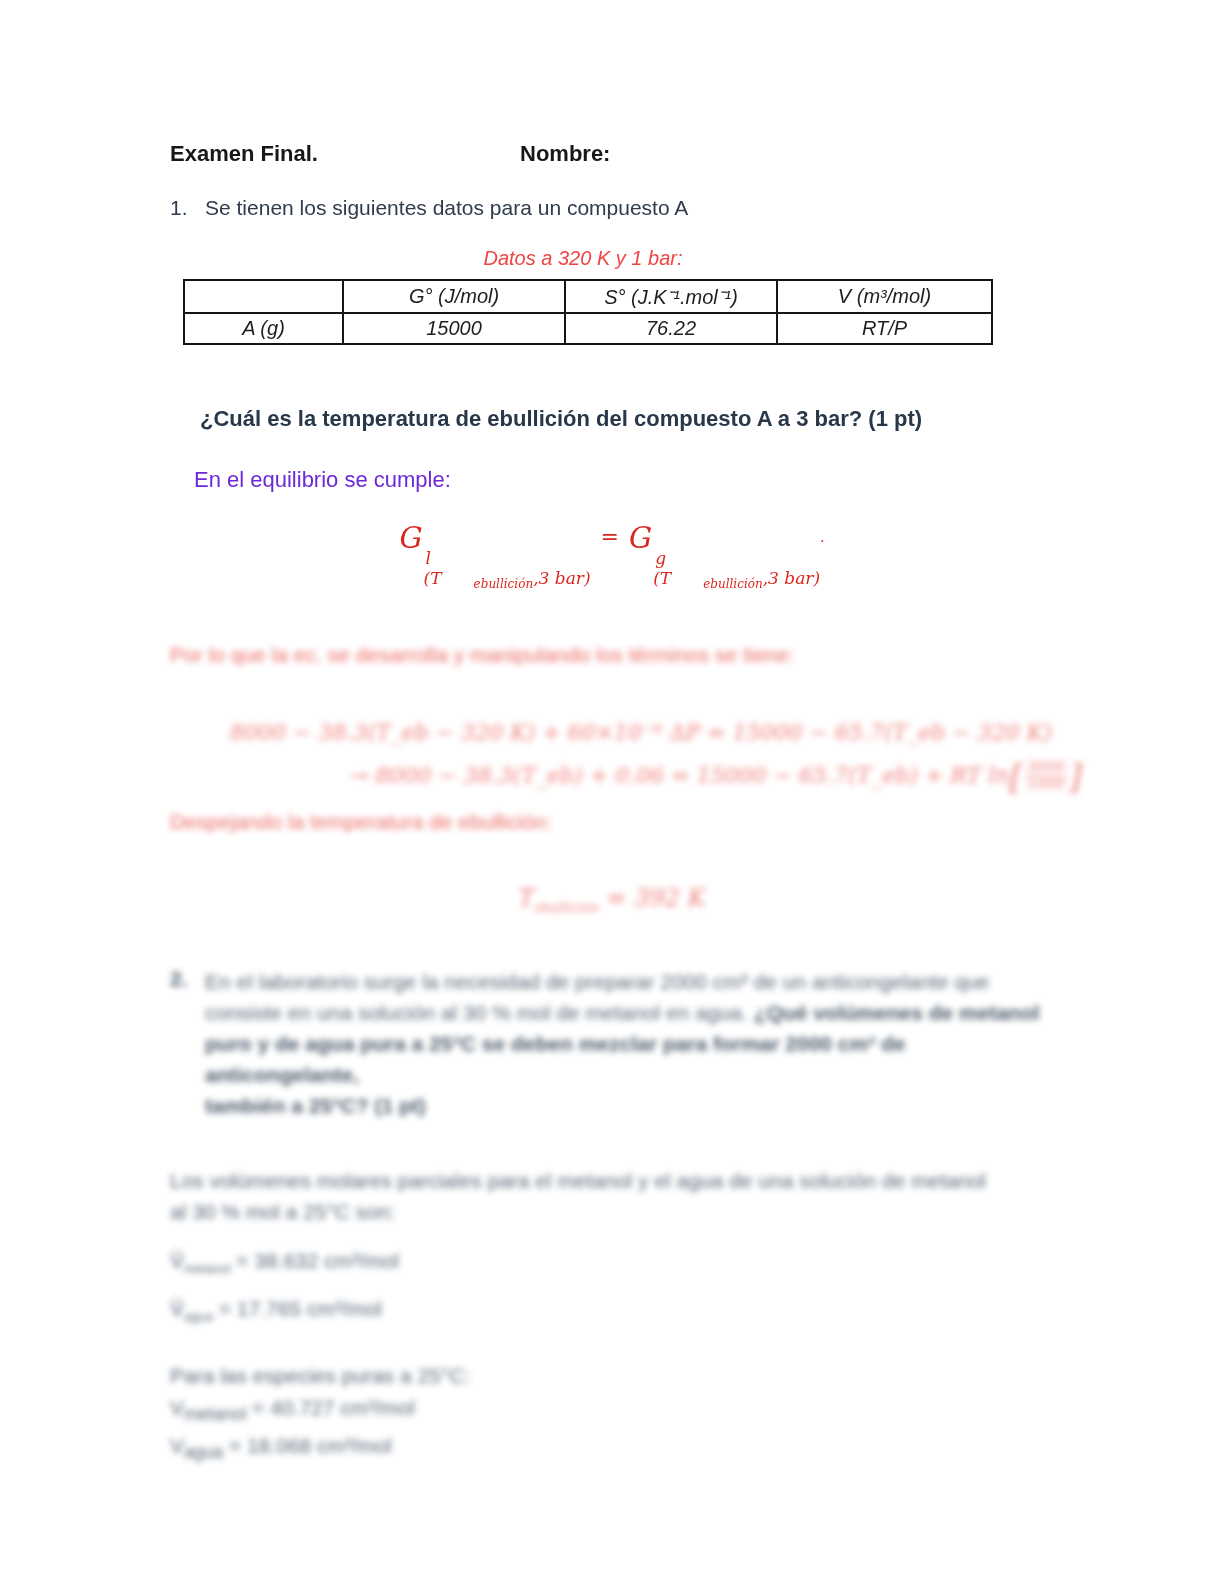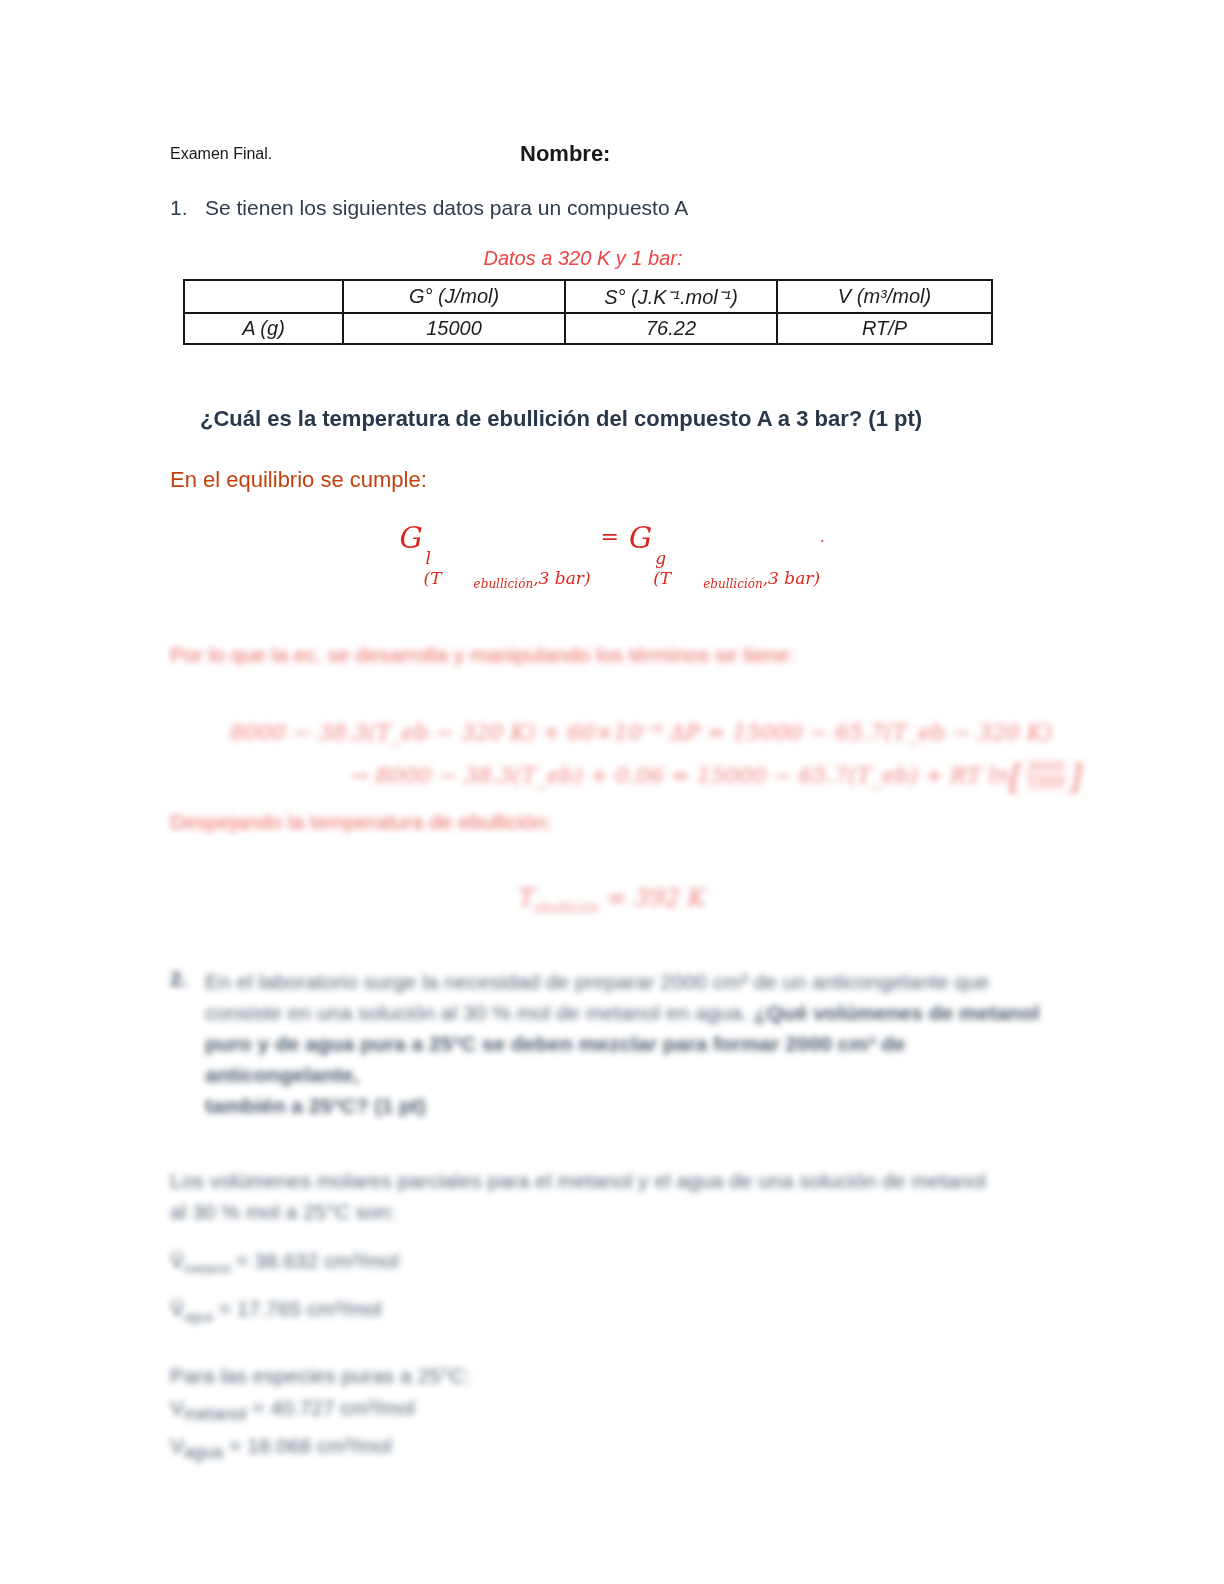--- a/index.html
+++ b/index.html
@@ -8,38 +8,38 @@
     width:1224px;height:1584px;
     background:#ffffff;
     font-family:"Liberation Sans", sans-serif;
     color:#1a1a1a;
     overflow:hidden;
     box-sizing:border-box;
     padding:141px 170px 0 170px;
   }
   
   .hdr{position:relative;height:26px;line-height:26px;}
-  .hdr .ttl{font-weight:normal;font-size:16px;color:#181818;}
+  .hdr .ttl{font-weight:bold;font-size:22px;color:#181818;}
   .hdr .nm{position:absolute;left:350px;top:0;font-weight:bold;font-size:22px;color:#181818;}
   
   .li{display:flex;margin-top:28px;font-size:21px;color:#2e3c4d;line-height:26px;}
   .li .num{width:35px;flex:none;}
   
   .cap{margin-top:24px;width:800px;margin-left:13px;text-align:center;
        font-style:italic;font-size:20px;color:#ef4444;line-height:26px;}
   table.data{border-collapse:collapse;margin-left:13px;margin-top:8px;
        font-style:italic;font-size:20px;color:#1d1d1d;}
   table.data td,table.data th{border:2px solid #161616;text-align:center;
        font-weight:normal;padding:0 4px;height:29px;}
   table.data tr.h th{height:31px;border-radius:10px;}
   .c0{width:149px;} .c1{width:212px;} .c2{width:202px;} .c3{width:205px;}
   
   .question{margin-top:60px;padding-left:30px;font-weight:bold;font-size:22px;
        color:#28384a;line-height:28px;}
-  .redline{margin-top:34px;font-size:22px;color:#c2410c;line-height:26px;}
+  .redline{margin-top:34px;font-size:22px;color:#6d28d9;line-height:26px;margin-left:24px;}
   
   .eqrow{margin-top:28px;text-align:center;
        font-family:"DejaVu Serif", serif;font-style:italic;color:#da271e;}
   .eqrow .eb{font-size:29px;}
   .stack{display:inline-flex;flex-direction:column;align-items:flex-start;
        vertical-align:-16px;line-height:1;margin-left:1px;}
   .stack .es{font-size:17px;margin-bottom:3px;margin-left:2px;}
   .stack .eu{font-size:17px;white-space:nowrap;}
   .stack .ew{font-size:12px;vertical-align:-4px;margin-left:32px;}
   .eeq{font-size:22px;margin:0 10px;vertical-align:4px;}

